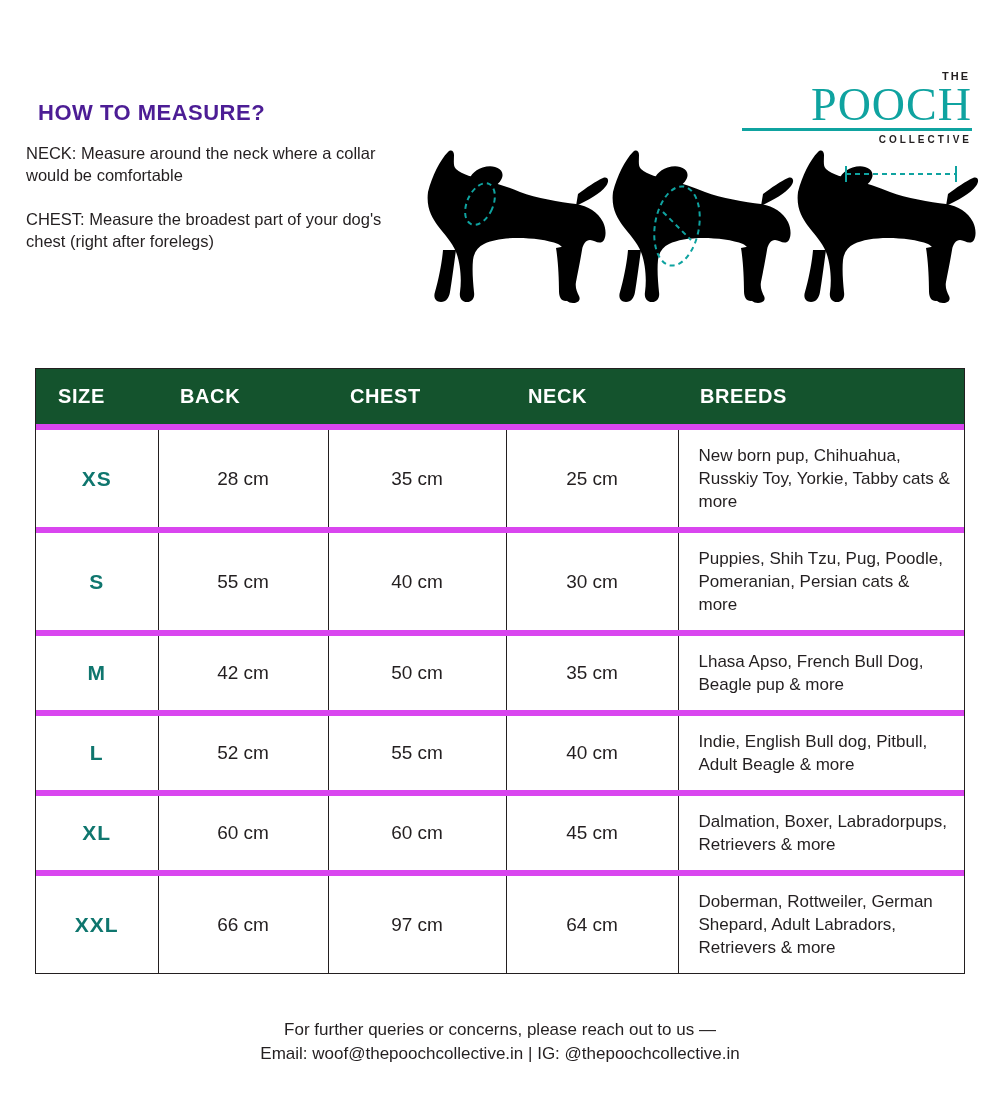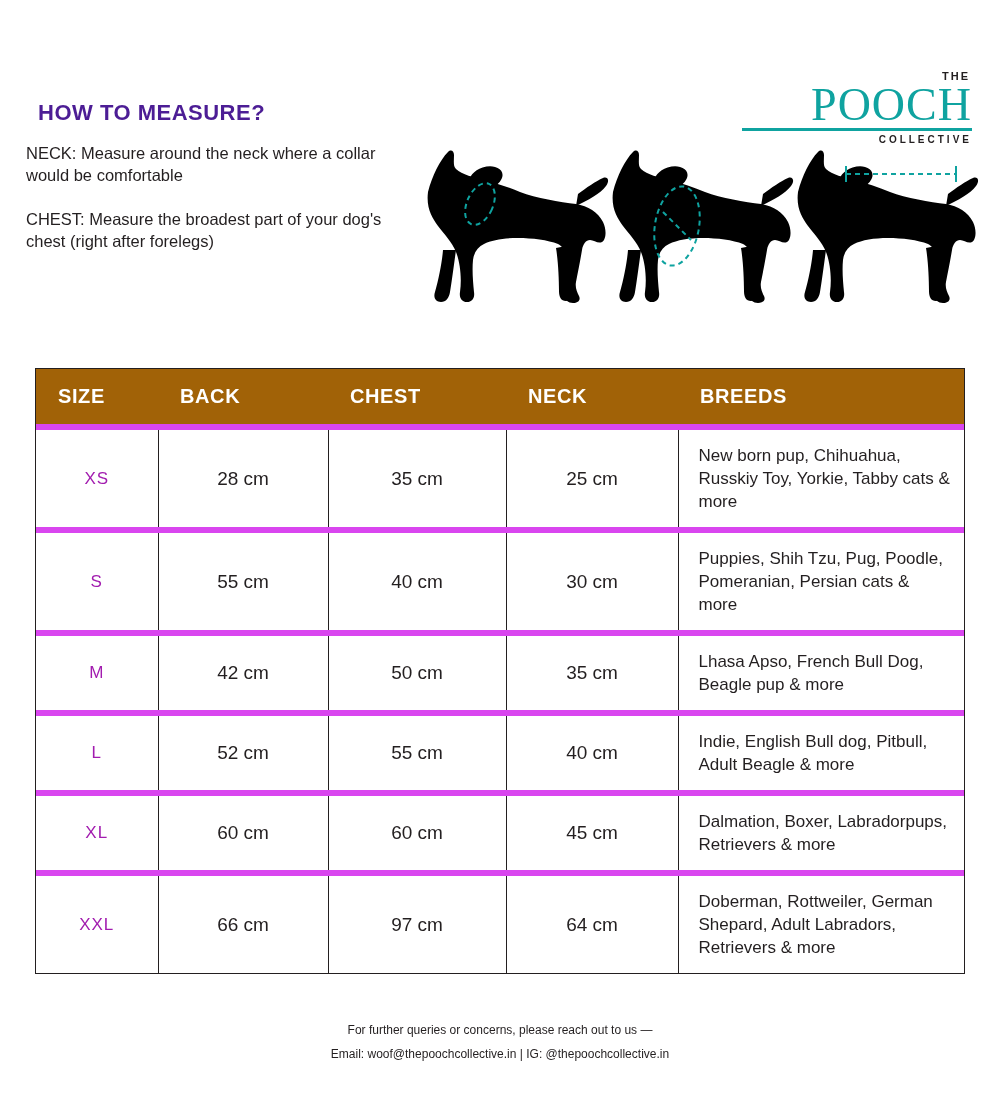--- a/index.html
+++ b/index.html
@@ -101,21 +101,21 @@
     width: 930px;
     border: 1px solid #231f20;
     box-sizing: border-box;
   }
   table {
     width: 100%;
     border-collapse: collapse;
     table-layout: fixed;
   }
   thead th {
-    background: #a16207;
+    background: #14532d;
     color: #ffffff;
     font-size: 20px;
     font-weight: bold;
     letter-spacing: 0.6px;
     text-align: left;
     padding: 16px 0 16px 22px;
     height: 30px;
     box-sizing: border-box;
   }
   thead th.c-size  { width: 122px; }
@@ -130,40 +130,41 @@
     font-size: 19px;
     color: #231f20;
     padding: 14px 10px;
     vertical-align: middle;
     text-align: center;
     height: 72px;
     box-sizing: border-box;
   }
   tbody td:last-child { border-right: none; }
   tbody td.size-cell {
-    font-size: 17px;
+    font-size: 21px;
     letter-spacing: 1px;
-    color: #a21caf;
+    color: #0f766e;
+    font-weight: bold;
   }
   tbody td.breeds-cell {
     text-align: left;
     padding-left: 20px;
     padding-right: 14px;
     font-size: 17px;
     line-height: 23px;
   }
 
   
   .footer {
     position: absolute;
     left: 0;
     right: 0;
     top: 1018px;
     text-align: center;
-    font-size: 12px;
+    font-size: 17px;
     line-height: 24px;
     color: #231f20;
   }
 </style>
 </head>
 <body>
 
 <div class="logo">
   <div>
     <span class="logo-the">THE</span>

